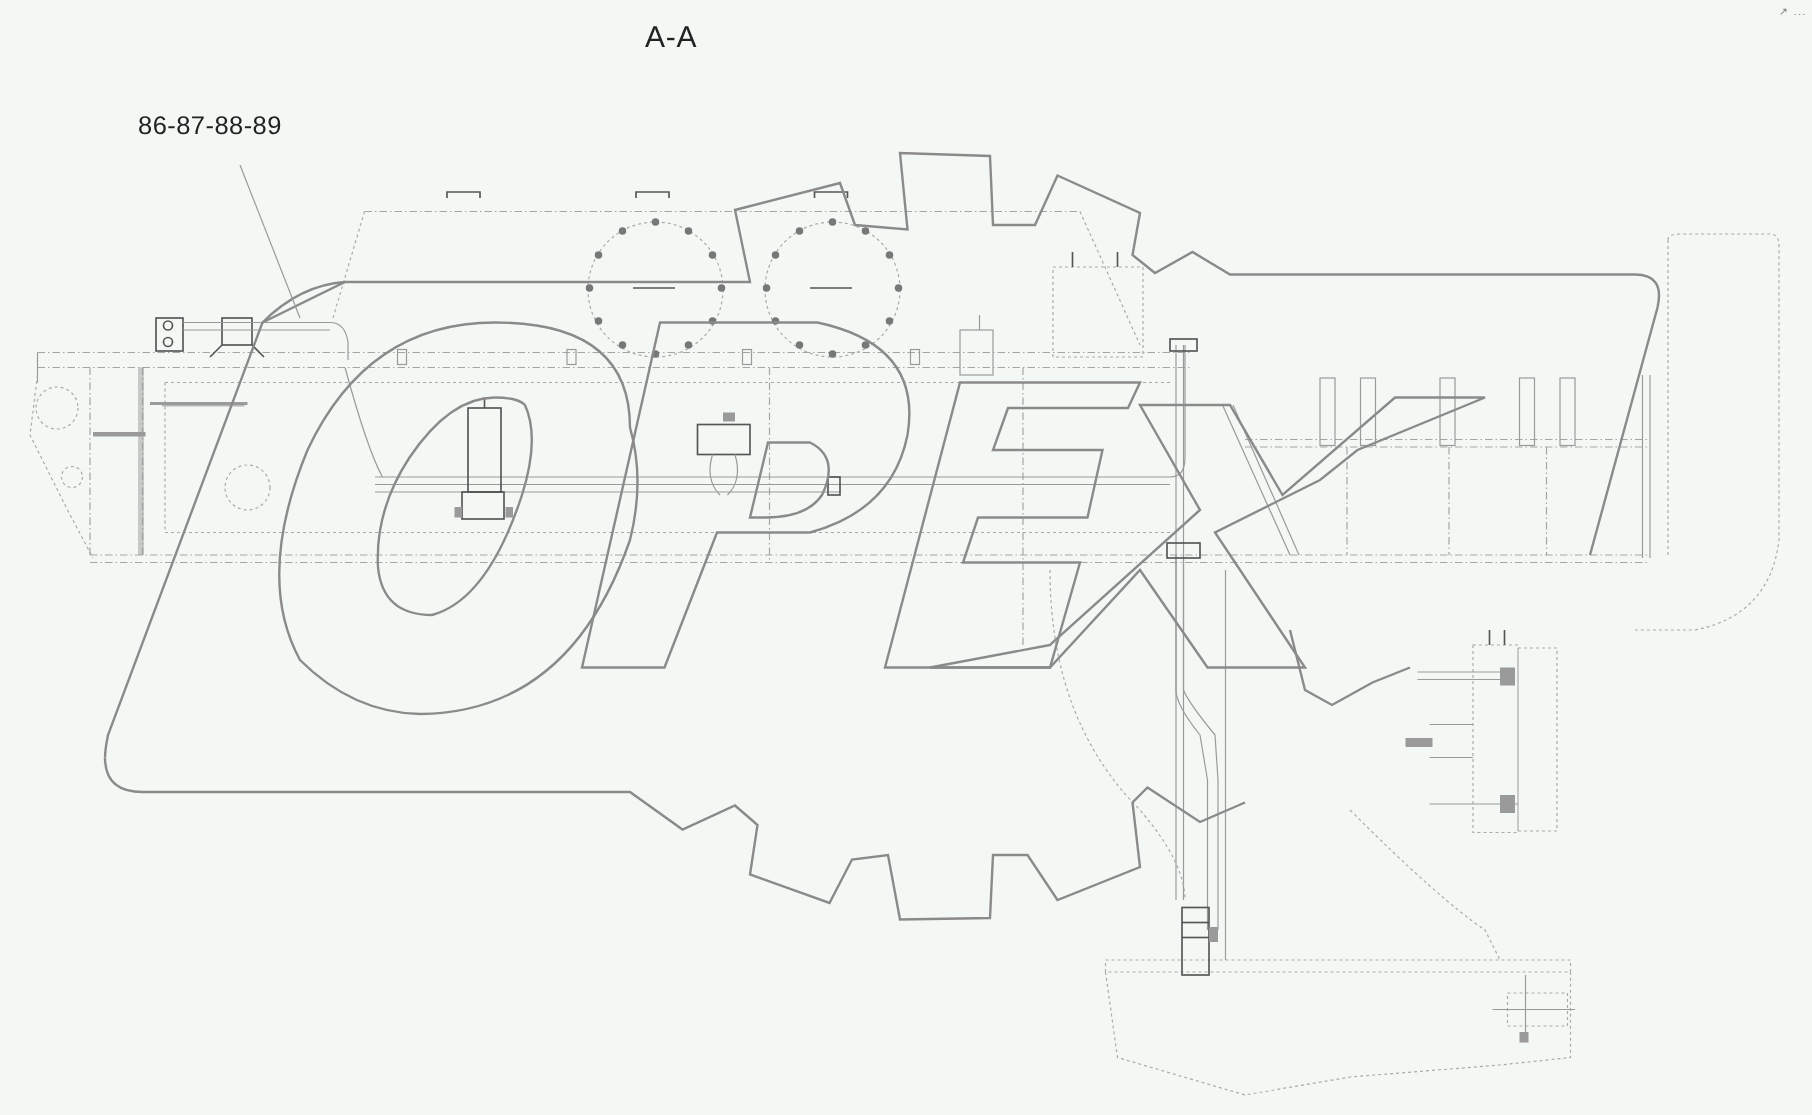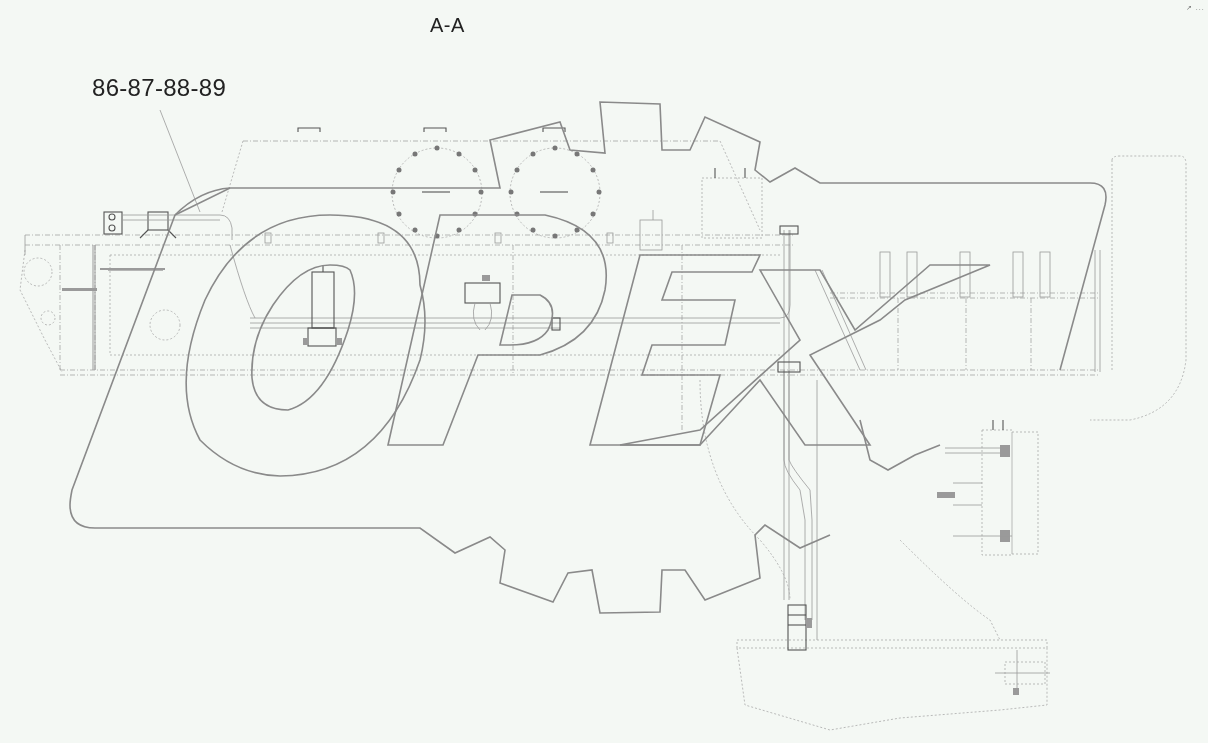--- a/index.html
+++ b/index.html
@@ -9,21 +9,21 @@
       font-family: "Liberation Sans", sans-serif;
       position: relative;
     }
     .canvas { position: absolute; left: 0; top: 0; width: 1208px; height: 743px; }
     .section-title {
       position: absolute; left: 430px; top: 14px;
       font-size: 20px; color: #222; letter-spacing: 0.5px;
     }
     .callout-label {
       position: absolute; left: 92px; top: 74px;
-      font-size: 24px; color: #222; letter-spacing: 0.3px;
+      font-size: 17px; color: #222; letter-spacing: 0.3px;
       cursor: pointer;
     }
     .corner-mark {
       position: absolute; left: 1186px; top: 4px;
       font-size: 7px; color: #777; letter-spacing: 1px;
     }
     .wm { fill: none; stroke: #8a8a8a; stroke-width: 1.6; }
     .thin { fill: none; stroke: #9a9a9a; stroke-width: 0.8; }
     .dash { fill: none; stroke: #a5a5a5; stroke-width: 0.8; stroke-dasharray: 5 2 1 2; }
     .dot { fill: none; stroke: #aaa; stroke-width: 0.8; stroke-dasharray: 2 2; }

